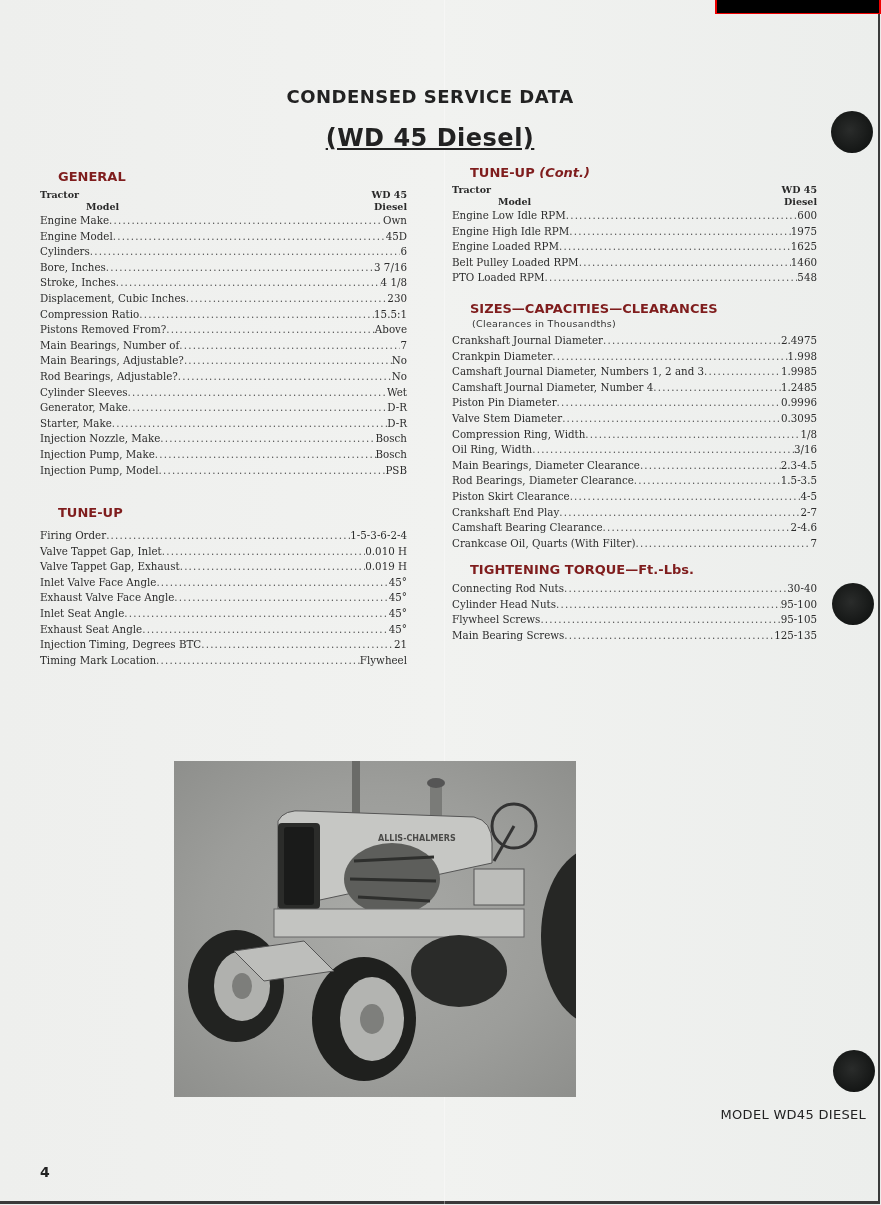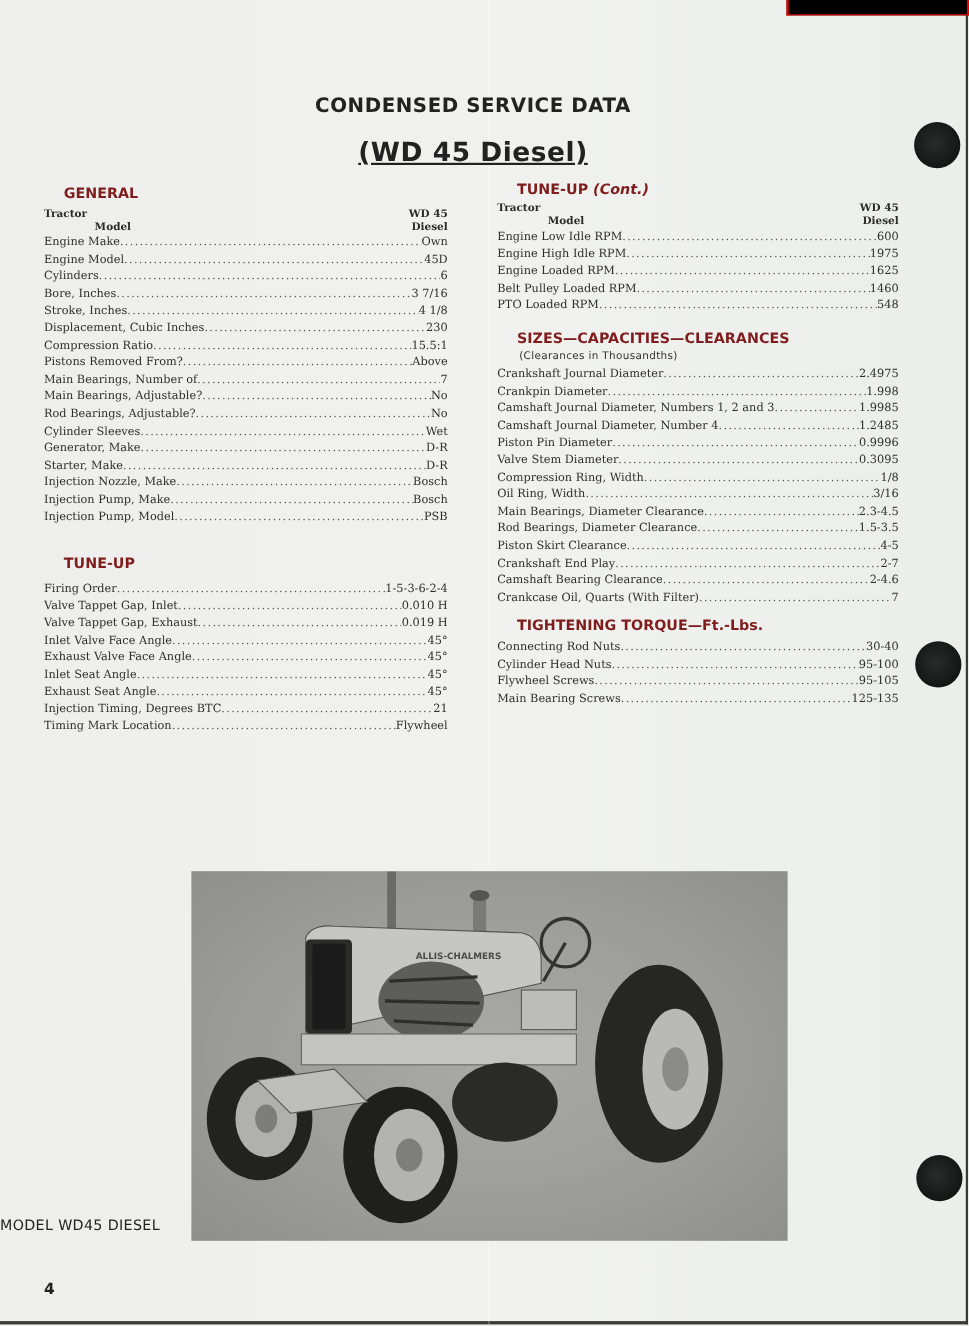--- a/index.html
+++ b/index.html
@@ -43,27 +43,27 @@
   .hdr .l div:nth-child(2){ padding-left:2px;margin-left:44px; }
   .hdr .r { text-align:right; }
   .row {
     display:flex; align-items:baseline; font-size:10.3px; line-height:15.6px; white-space:nowrap; color:#2d2d2d;
   }
   .row .lbl { flex:0 0 auto; }
   .row .dots { flex:1 1 auto; overflow:hidden; color:#555; letter-spacing:1.2px; }
   .row .dots::after { content:"................................................................................................................"; }
   .row .val { flex:0 0 auto; }
   .photo {
-    position:absolute; left:174px; top:792px; width:542px; height:336px;
+    position:absolute; left:174px; top:761px; width:402px; height:336px;
     background:radial-gradient(ellipse at 50% 50%,#a9aaa7 0%,#9c9d9a 60%,#8e8f8c 100%);
     overflow:hidden;
   }
   .fold { position:absolute; left:444px; top:0; width:1px; height:1205px; background:rgba(255,255,255,0.35); }
   .caption {
-    position:absolute; top:1107px; left:0; width:866px; text-align:left;
+    position:absolute; top:1107px; left:0; width:866px; text-align:right;
     font-family:"DejaVu Sans", sans-serif; font-size:13px; color:#222; letter-spacing:0.3px;
   }
   .pagenum {
     position:absolute; left:40px; top:1164px; font-family:"DejaVu Sans", sans-serif; font-weight:bold; font-size:14px; color:#222;
   }
 </style>
 </head>
 <body>
 
 <div class="page"></div>

